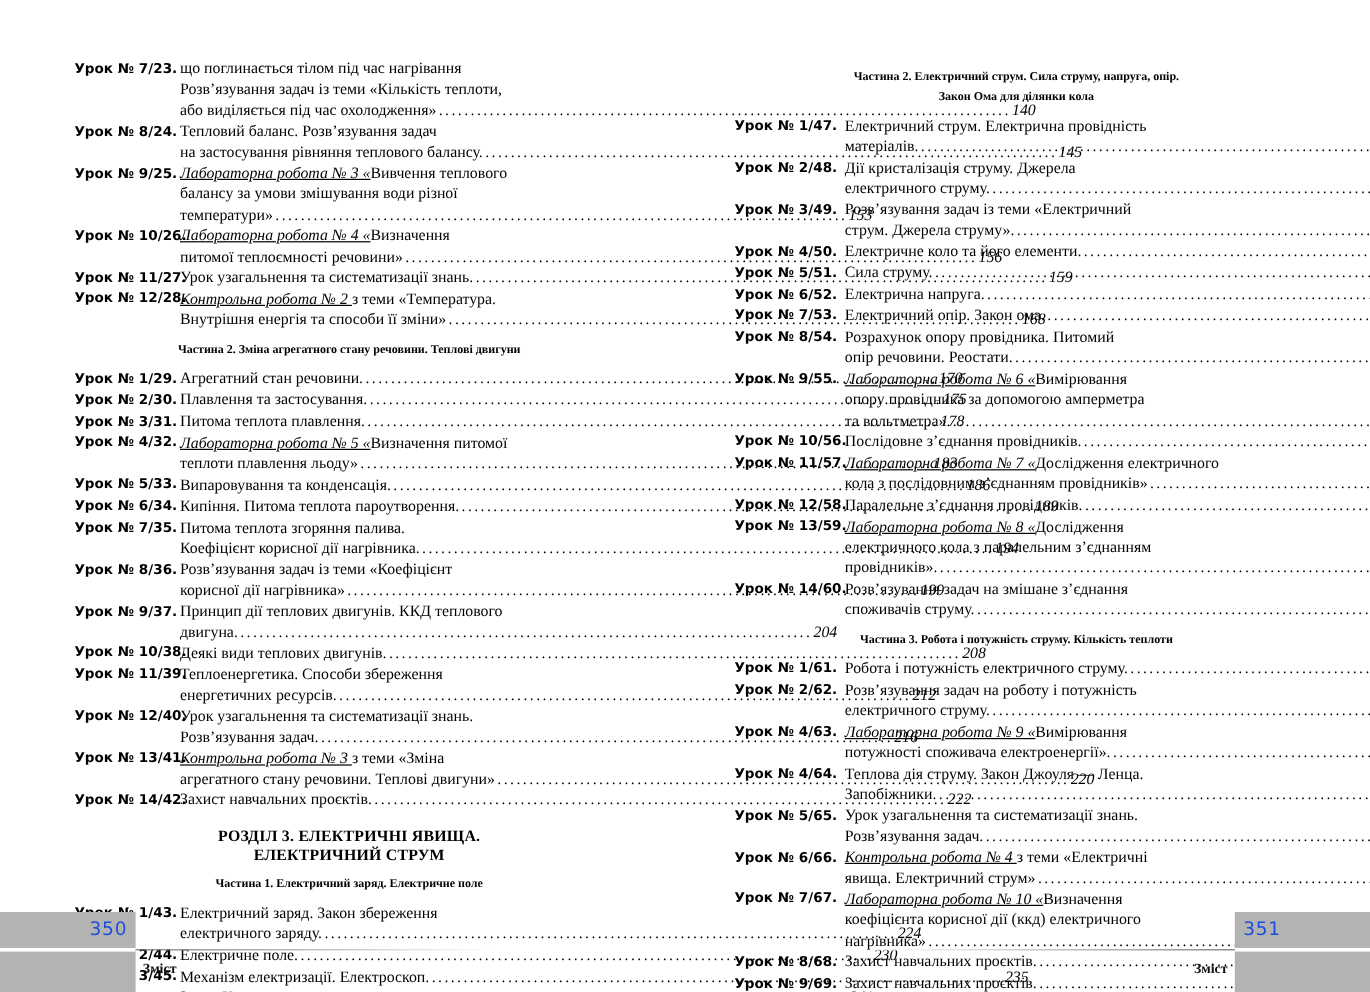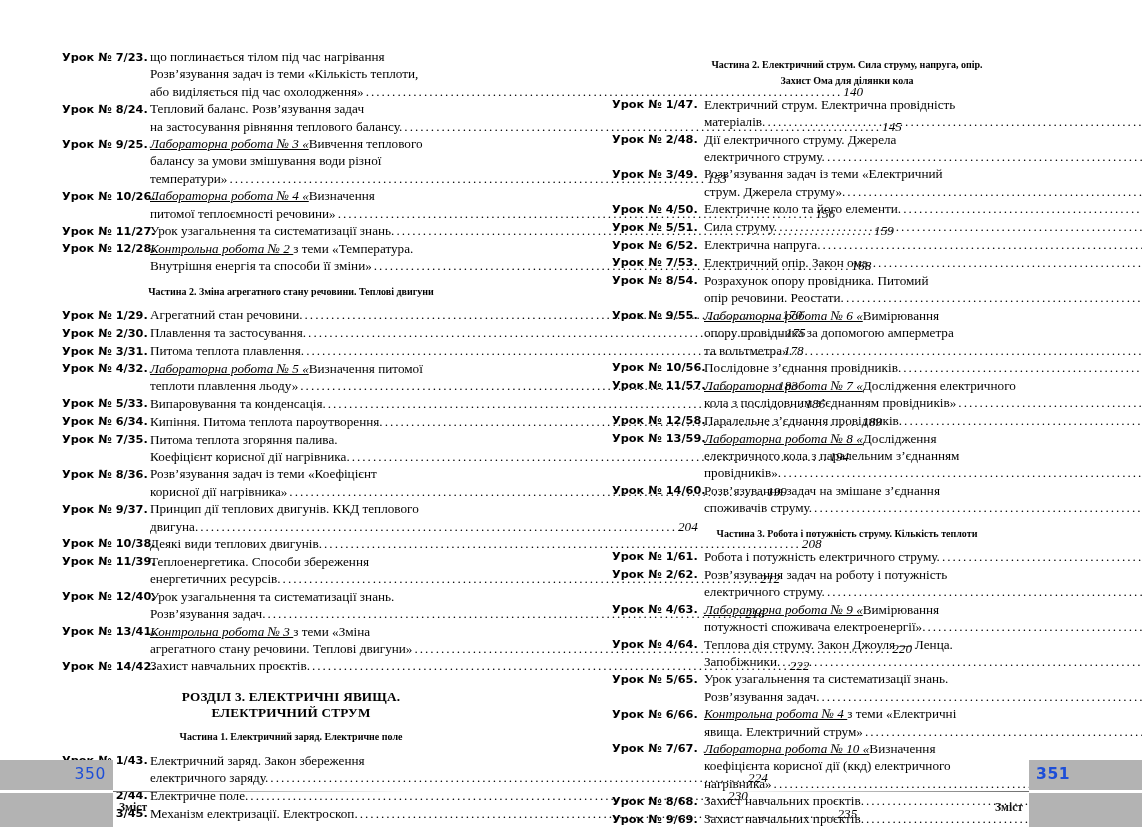--- a/index.html
+++ b/index.html
@@ -136,21 +136,21 @@
 
   .folio {
     position: absolute;
     top: 5px;
     font-family: "DejaVu Sans", "Liberation Sans", sans-serif;
     font-size: 15.5px;
     color: #1d4ed8;
     letter-spacing: 0.6px;
   }
   .footer-left .folio  { right: 314px; }
-  .footer-right .folio { left: 314px; font-weight: bold; }
+  .footer-right .folio { left: 314px; }
 
   .rule {
     position: absolute;
     top: 31px;
     height: 1px;
   }
   .footer-left .rule {
     left: 113px;
     width: 300px;
     background: linear-gradient(to right, #6f6f6f 0%, #b9b9b9 55%, #ffffff 100%);
@@ -351,34 +351,34 @@
           <div class="entry-body">
             <span class="ln leader-line"><span class="txt">Закон Кулона.</span><span class="dots">..........................................................................................</span><span class="pg">241</span></span>
           </div>
         </div>
       </div>
   </div>
 
   <div class="column col-right">
     <div class="part-heading" id="right-part2-heading">
         <span class="ph-line">Частина 2. Електричний струм. Сила струму, напруга, опір.</span>
-        <span class="ph-line">Захист Ома для ділянки кола</span>
+        <span class="ph-line">Закон Ома для ділянки кола</span>
       </div>
     <div id="right-part2">
         <div class="entry">
           <div class="entry-num">Урок № 1/47.</div>
           <div class="entry-body">
             <span class="ln">Електричний струм. Електрична провідність</span>
             <span class="ln leader-line"><span class="txt">матеріалів.</span><span class="dots">..........................................................................................</span></span>
           </div>
         </div>
         <div class="entry">
           <div class="entry-num">Урок № 2/48.</div>
           <div class="entry-body">
-            <span class="ln">Дії електричного струму. Джерела</span>
+            <span class="ln">Дії кристалізація струму. Джерела</span>
             <span class="ln leader-line"><span class="txt">електричного струму.</span><span class="dots">..........................................................................................</span></span>
           </div>
         </div>
         <div class="entry">
           <div class="entry-num">Урок № 3/49.</div>
           <div class="entry-body">
             <span class="ln">Розв’язування задач із теми «Електричний</span>
             <span class="ln leader-line"><span class="txt">струм. Джерела струму».</span><span class="dots">..........................................................................................</span></span>
           </div>
         </div>

